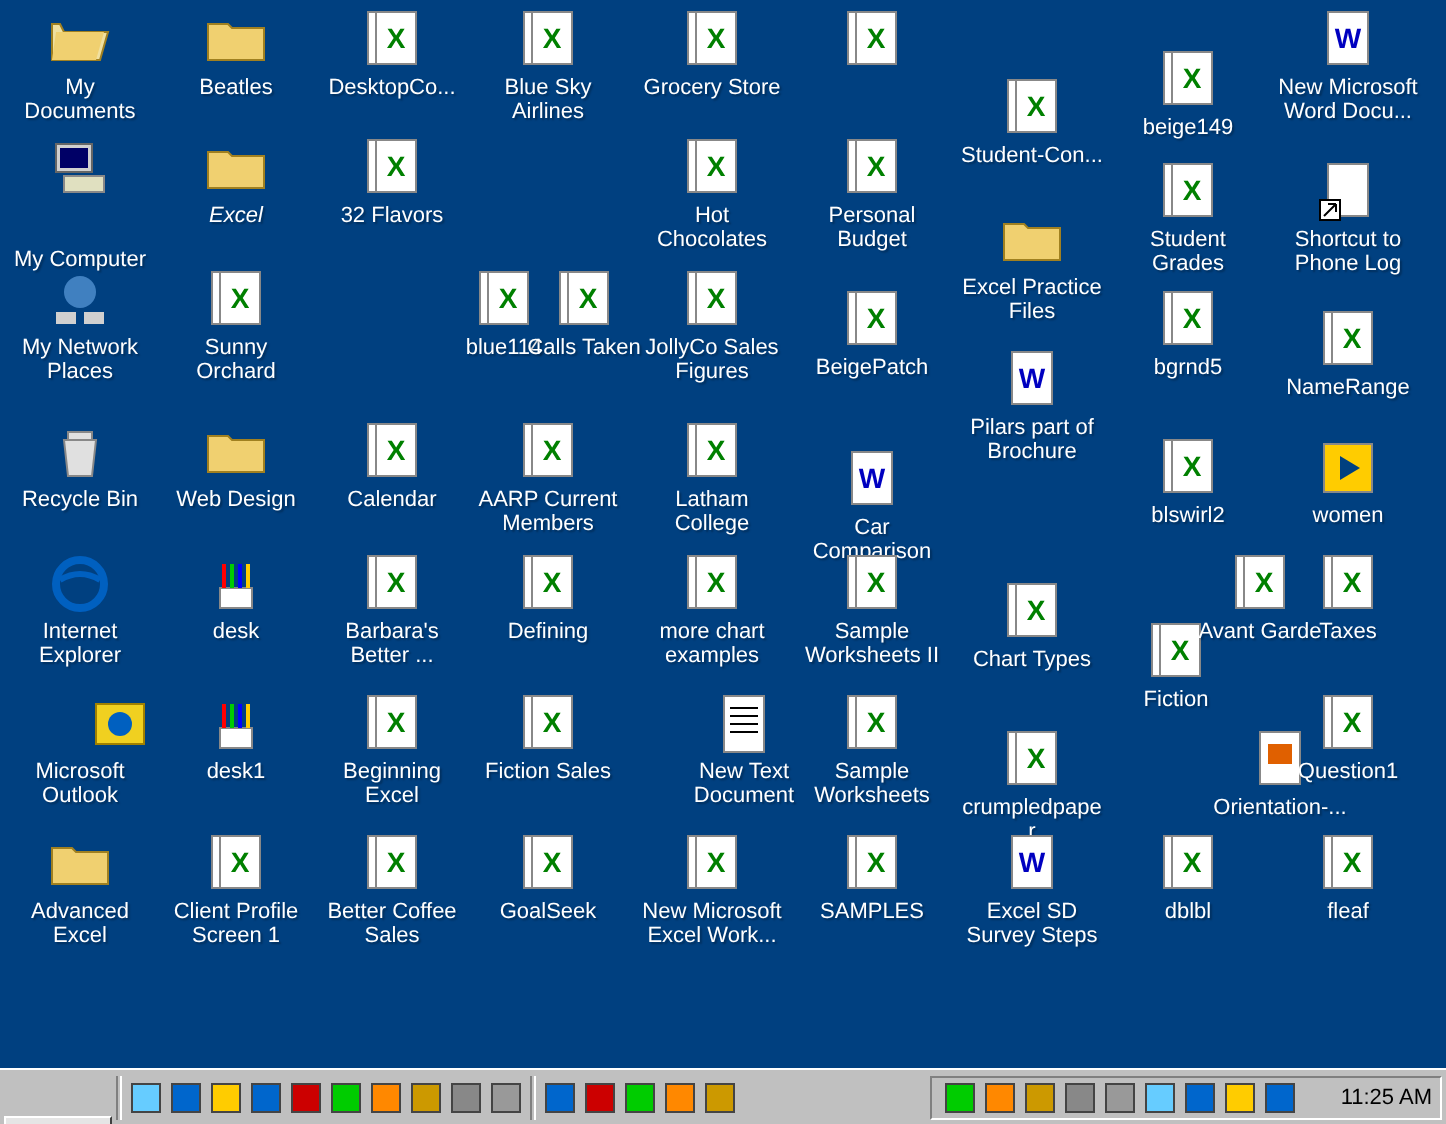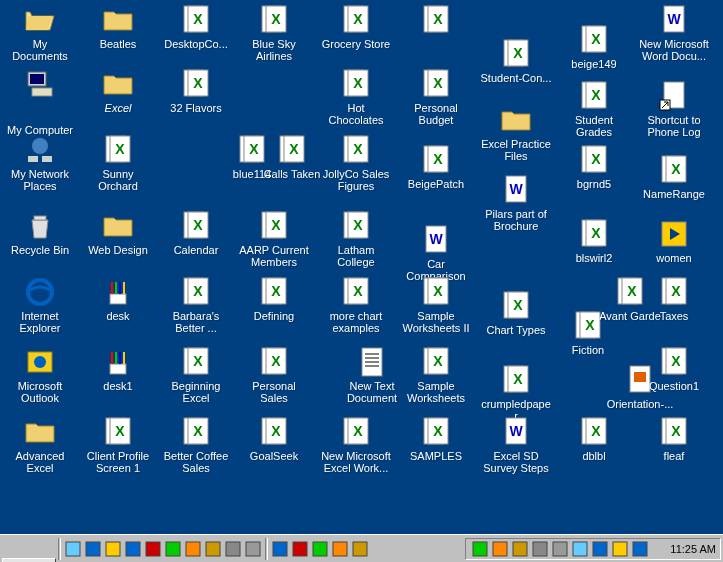--- a/index.html
+++ b/index.html
@@ -151,21 +151,21 @@
     </div>
     <div class="icon" style="left: 4px; top: 276px;">
       <div class="icon-img">
         <svg width="32" height="32" viewBox="0 0 32 32">
           <circle cx="16" cy="16" r="12" fill="none" stroke="#0060c0" stroke-width="4"></circle>
           <path d="M6 14 Q16 8 26 14" fill="none" stroke="#0060c0" stroke-width="3"></path>
         </svg>
       </div>
       <div class="icon-label">Internet Explorer</div>
     </div>
-    <div class="icon" style="left: 4px; top: 346px;">
+    <div class="icon" style="left: 4px; top: 346px; align-items: flex-end;">
       <div class="icon-img">
         <svg width="32" height="32" viewBox="0 0 32 32">
           <rect x="4" y="6" width="24" height="20" fill="#f0d020" stroke="#a08000"></rect>
           <circle cx="16" cy="16" r="6" fill="#0060c0"></circle>
         </svg>
       </div>
       <div class="icon-label">Microsoft Outlook</div>
     </div>
     <div class="icon" style="left: 4px; top: 416px;">
       <div class="icon-img">
@@ -354,21 +354,21 @@
       <div class="icon-label">Defining</div>
     </div>
     <div class="icon" style="left: 238px; top: 346px;">
       <div class="icon-img">
         <svg width="32" height="32" viewBox="0 0 32 32">
           <rect x="4" y="2" width="20" height="26" fill="#fff" stroke="#888"></rect>
           <rect x="8" y="2" width="20" height="26" fill="#fff" stroke="#888"></rect>
           <text x="18" y="20" font-size="14" fill="#008000" font-weight="bold" text-anchor="middle">X</text>
         </svg>
       </div>
-      <div class="icon-label">Personal Sales</div>
+      <div class="icon-label">Fiction Sales</div>
     </div>
     <div class="icon" style="left: 238px; top: 416px;">
       <div class="icon-img">
         <svg width="32" height="32" viewBox="0 0 32 32">
           <rect x="4" y="2" width="20" height="26" fill="#fff" stroke="#888"></rect>
           <rect x="8" y="2" width="20" height="26" fill="#fff" stroke="#888"></rect>
           <text x="18" y="20" font-size="14" fill="#008000" font-weight="bold" text-anchor="middle">X</text>
         </svg>
       </div>
       <div class="icon-label">GoalSeek</div>

